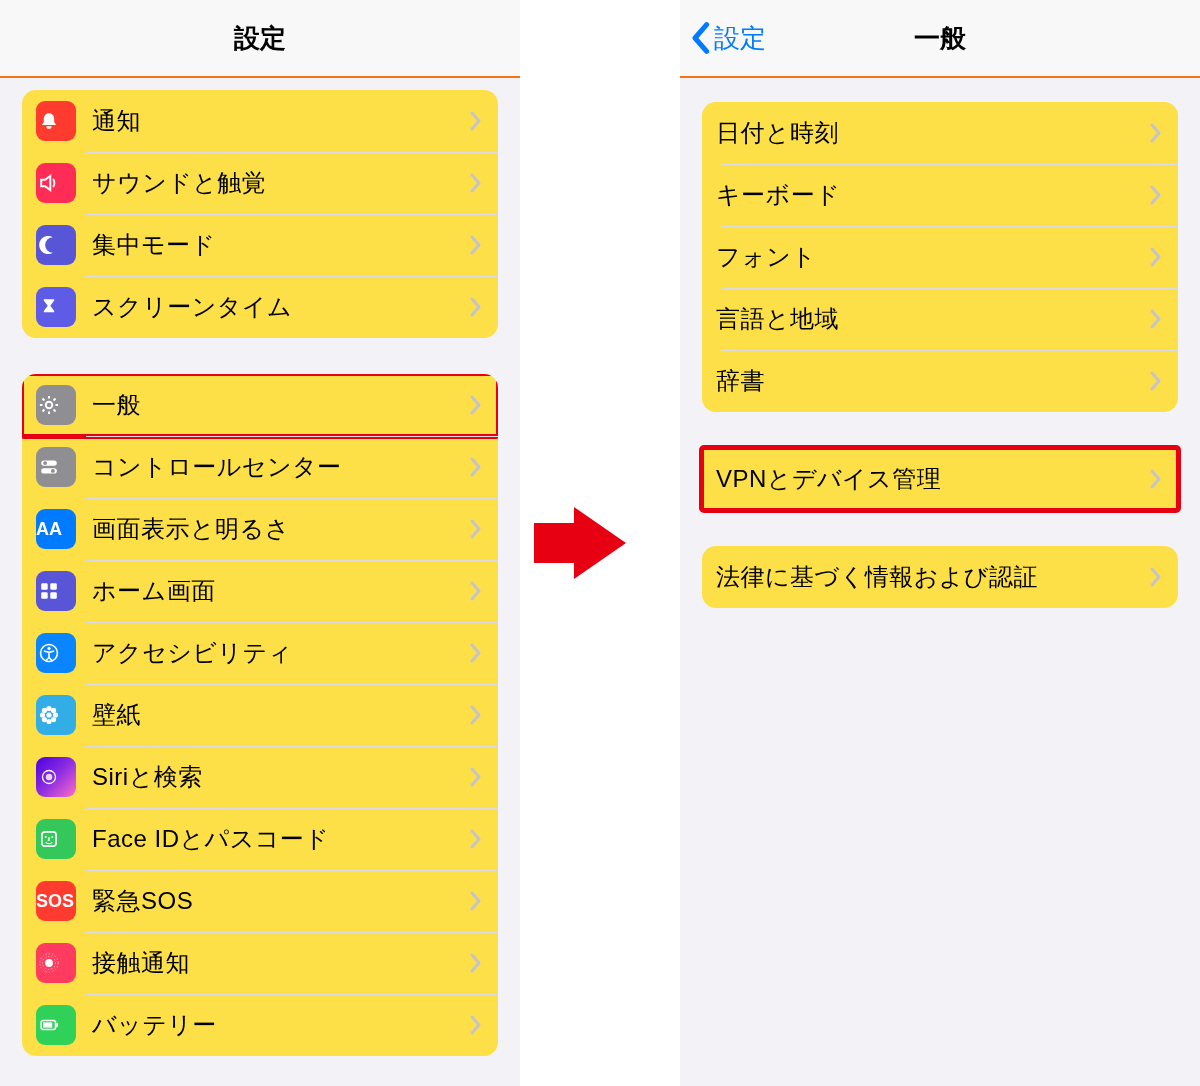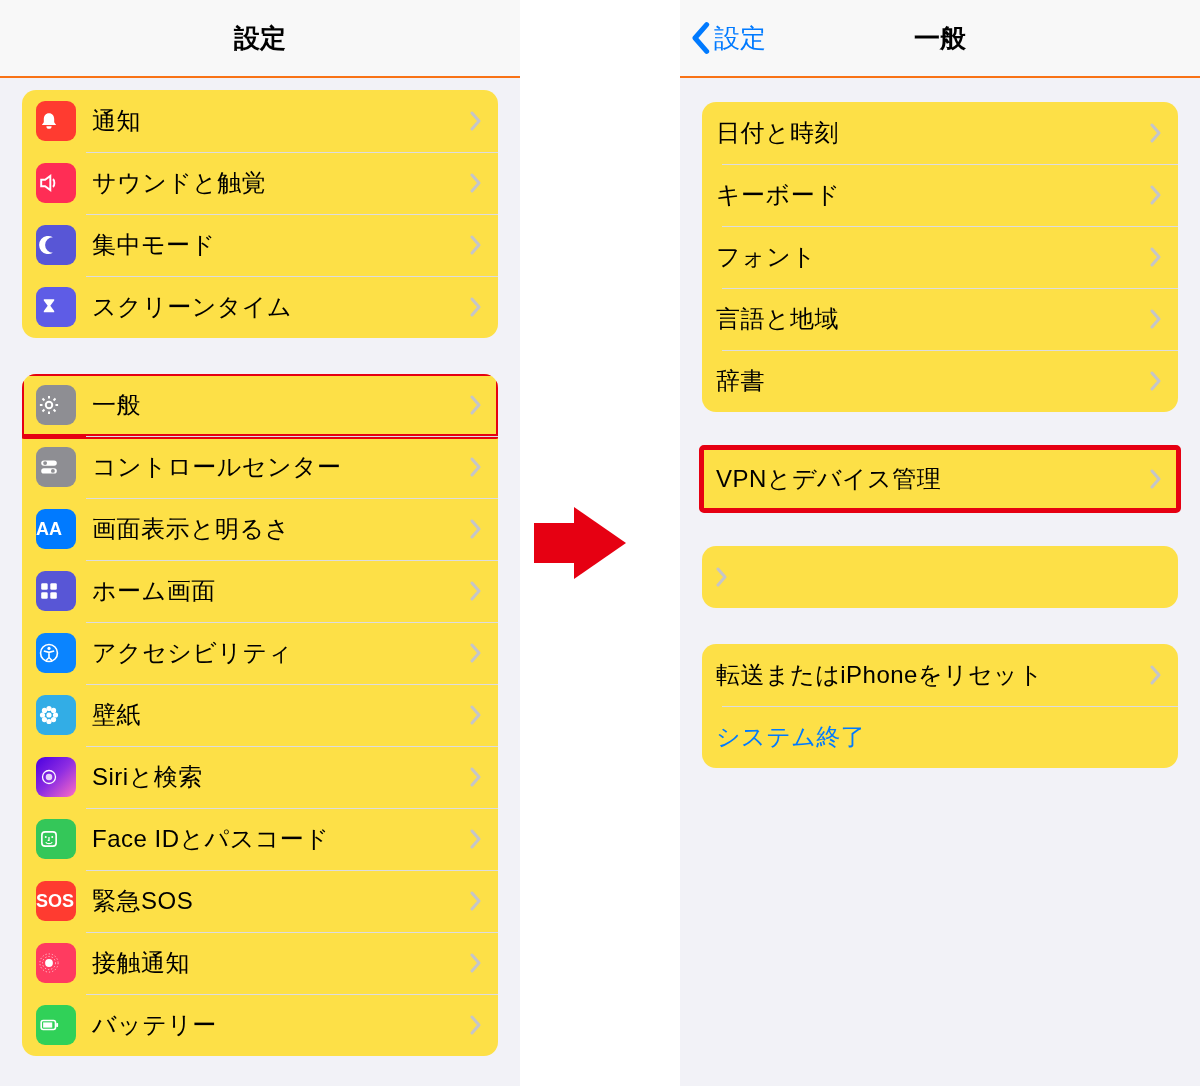--- a/index.html
+++ b/index.html
@@ -451,34 +451,22 @@
           <div class="row-label">VPNとデバイス管理</div>
           <span class="chevron">
             <svg viewBox="0 0 12 20">
               <path d="M2 2 L9 10 L2 18" stroke="#c5c5c9" stroke-width="3" fill="none" stroke-linecap="round" stroke-linejoin="round"></path>
             </svg>
           </span>
         </div>
       </div>
       <div class="group">
         <div class="row">
-          <span class="chevron">
-            <svg viewBox="0 0 12 20">
-              <path d="M2 2 L9 10 L2 18" stroke="#c5c5c9" stroke-width="3" fill="none" stroke-linecap="round" stroke-linejoin="round"></path>
-            </svg>
-          </span>
-        </div>
-      </div>
-      <div class="group">
-        <div class="row">
-          <div class="row-label">転送またはiPhoneをリセット</div>
-          <span class="chevron">
-            <svg viewBox="0 0 12 20">
-              <path d="M2 2 L9 10 L2 18" stroke="#c5c5c9" stroke-width="3" fill="none" stroke-linecap="round" stroke-linejoin="round"></path>
-            </svg>
-          </span>
-        </div>
-        <div class="row row-link">
-          <div class="row-label">システム終了</div>
+          <div class="row-label">法律に基づく情報および認証</div>
+          <span class="chevron">
+            <svg viewBox="0 0 12 20">
+              <path d="M2 2 L9 10 L2 18" stroke="#c5c5c9" stroke-width="3" fill="none" stroke-linecap="round" stroke-linejoin="round"></path>
+            </svg>
+          </span>
         </div>
       </div>
     </div>
 </div>
 
 </body></html>

